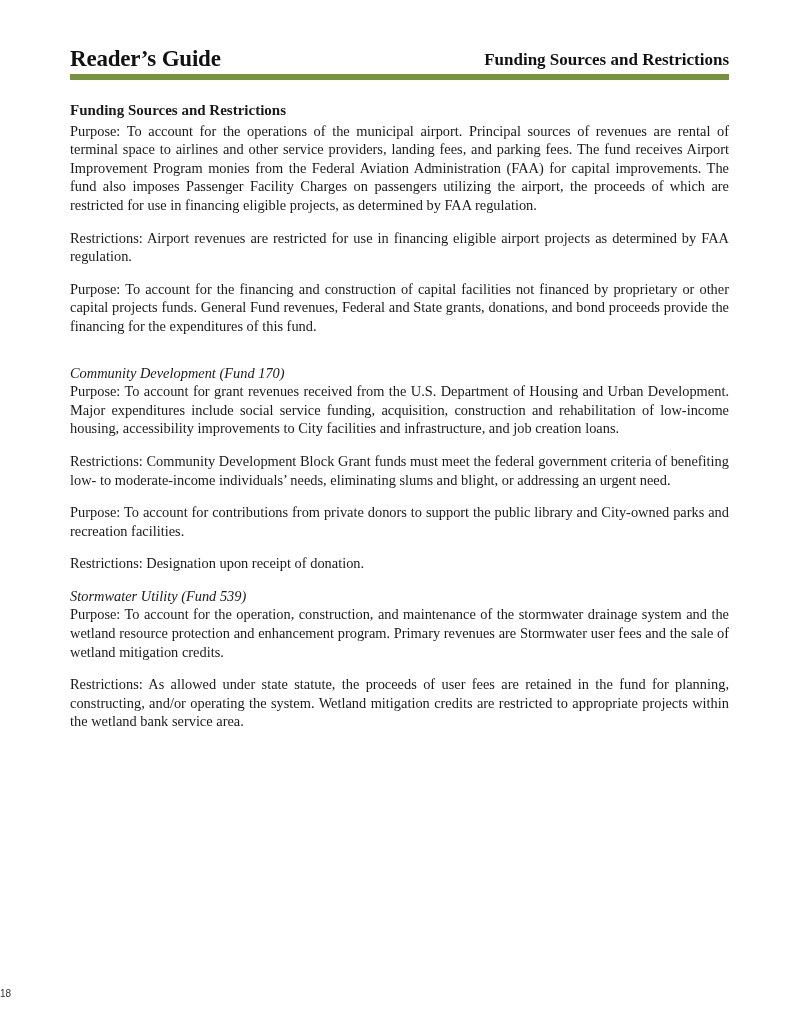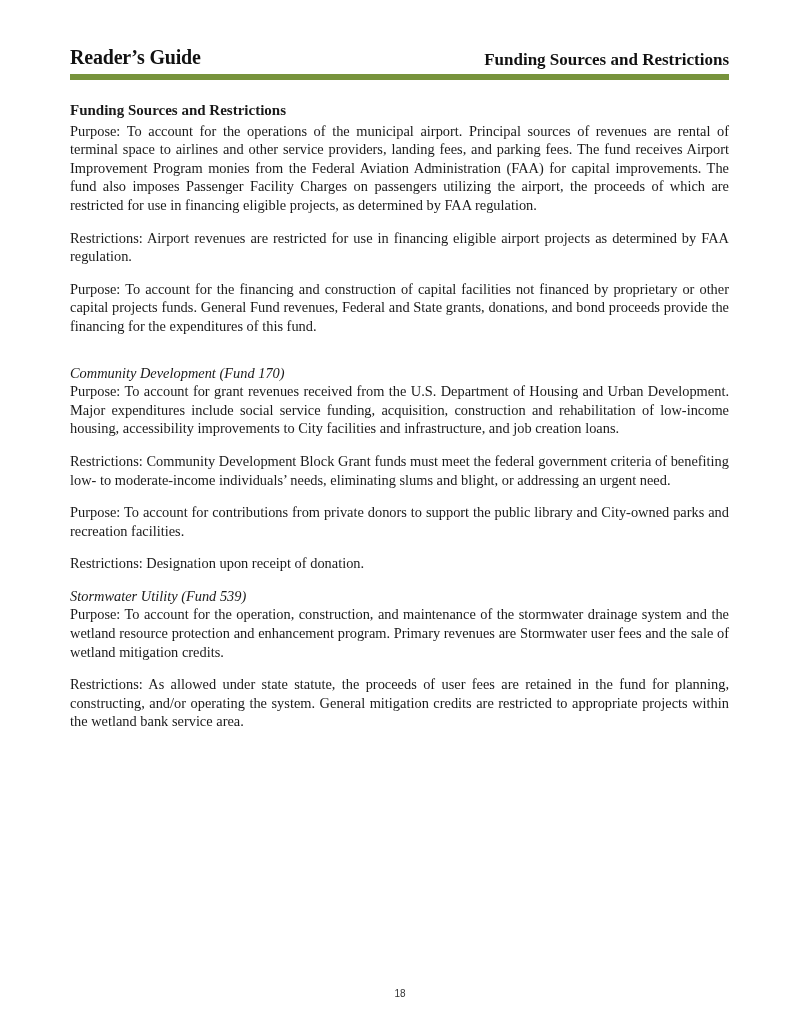--- a/index.html
+++ b/index.html
@@ -1,28 +1,28 @@
 <!DOCTYPE html>
 <html><head>
 <meta charset="utf-8">
 <style>
   html, body { margin: 0; padding: 0; background: #ffffff; }
   body { width: 800px; height: 1035px; position: relative; overflow: hidden; }
   .page { position: absolute; left: 70px; top: 0; width: 659px; }
   .header { position: absolute; top: 46px; left: 0; width: 659px; height: 28px; }
-  .header-left { position: absolute; left: 0; top: 0; font-family: "Liberation Serif", "DejaVu Serif", serif; font-weight: bold; font-size: 20px; color: #111; letter-spacing: -0.2px; }
+  .header-left { position: absolute; left: 0; top: 0; font-family: "Liberation Serif", "DejaVu Serif", serif; font-weight: bold; font-size: 23px; color: #111; letter-spacing: -0.2px; }
   .header-right { position: absolute; right: 0; top: 4px; font-family: "Liberation Serif", "DejaVu Serif", serif; font-weight: bold; font-size: 17px; color: #111; }
   .rule { position: absolute; top: 74px; left: 0; width: 659px; height: 6px; background: #77933c; }
   .content { position: absolute; top: 101px; left: 0; width: 659px; font-family: "Liberation Serif", "DejaVu Serif", serif; font-size: 14.4px; line-height: 18.6px; color: #1a1a1a; }
   .section-title { font-weight: bold; font-size: 15px; margin: 0 0 2px 0; }
   .fund-name { font-style: italic; margin: 0; }
   .para { margin: 0; text-align: justify; }
   .gap { height: 14px; }
   .gap-sm { height: 14px; }
-  .page-number { position: absolute; top: 988px; left: 0; width: 800px; text-align: center; font-family: "Liberation Sans", "DejaVu Sans", sans-serif; font-size: 10px; color: #333; }
+  .page-number { position: absolute; top: 988px; left: 0; width: 800px; text-align: left; font-family: "Liberation Sans", "DejaVu Sans", sans-serif; font-size: 10px; color: #333; }
 </style>
 </head>
 <body>
 
 <div class="page">
   <div class="header">
     <div class="header-left">Reader’s Guide</div>
     <div class="header-right">Funding Sources and Restrictions</div>
   </div>
   <div class="rule" style="background: rgb(119, 147, 60);"></div>
@@ -55,18 +55,18 @@
       <p class="para">Purpose: To account for contributions from private donors to support the public library and City-owned parks and recreation facilities.</p>
       <div class="gap-sm"></div>
       <p class="para">Restrictions: Designation upon receipt of donation.</p>
     </div>
     <div class="gap"></div>
 
     <div>
       <p class="fund-name">Stormwater Utility (Fund 539)</p>
       <p class="para">Purpose: To account for the operation, construction, and maintenance of the stormwater drainage system and the wetland resource protection and enhancement program. Primary revenues are Stormwater user fees and the sale of wetland mitigation credits.</p>
       <div class="gap-sm"></div>
-      <p class="para">Restrictions: As allowed under state statute, the proceeds of user fees are retained in the fund for planning, constructing, and/or operating the system. General mitigation credits are restricted to appropriate projects within the wetland bank service area.</p>
+      <p class="para">Restrictions: As allowed under state statute, the proceeds of user fees are retained in the fund for planning, constructing, and/or operating the system. Wetland mitigation credits are restricted to appropriate projects within the wetland bank service area.</p>
     </div>
   </div>
 </div>
 
 <div class="page-number">18</div>
 
 </body></html>

